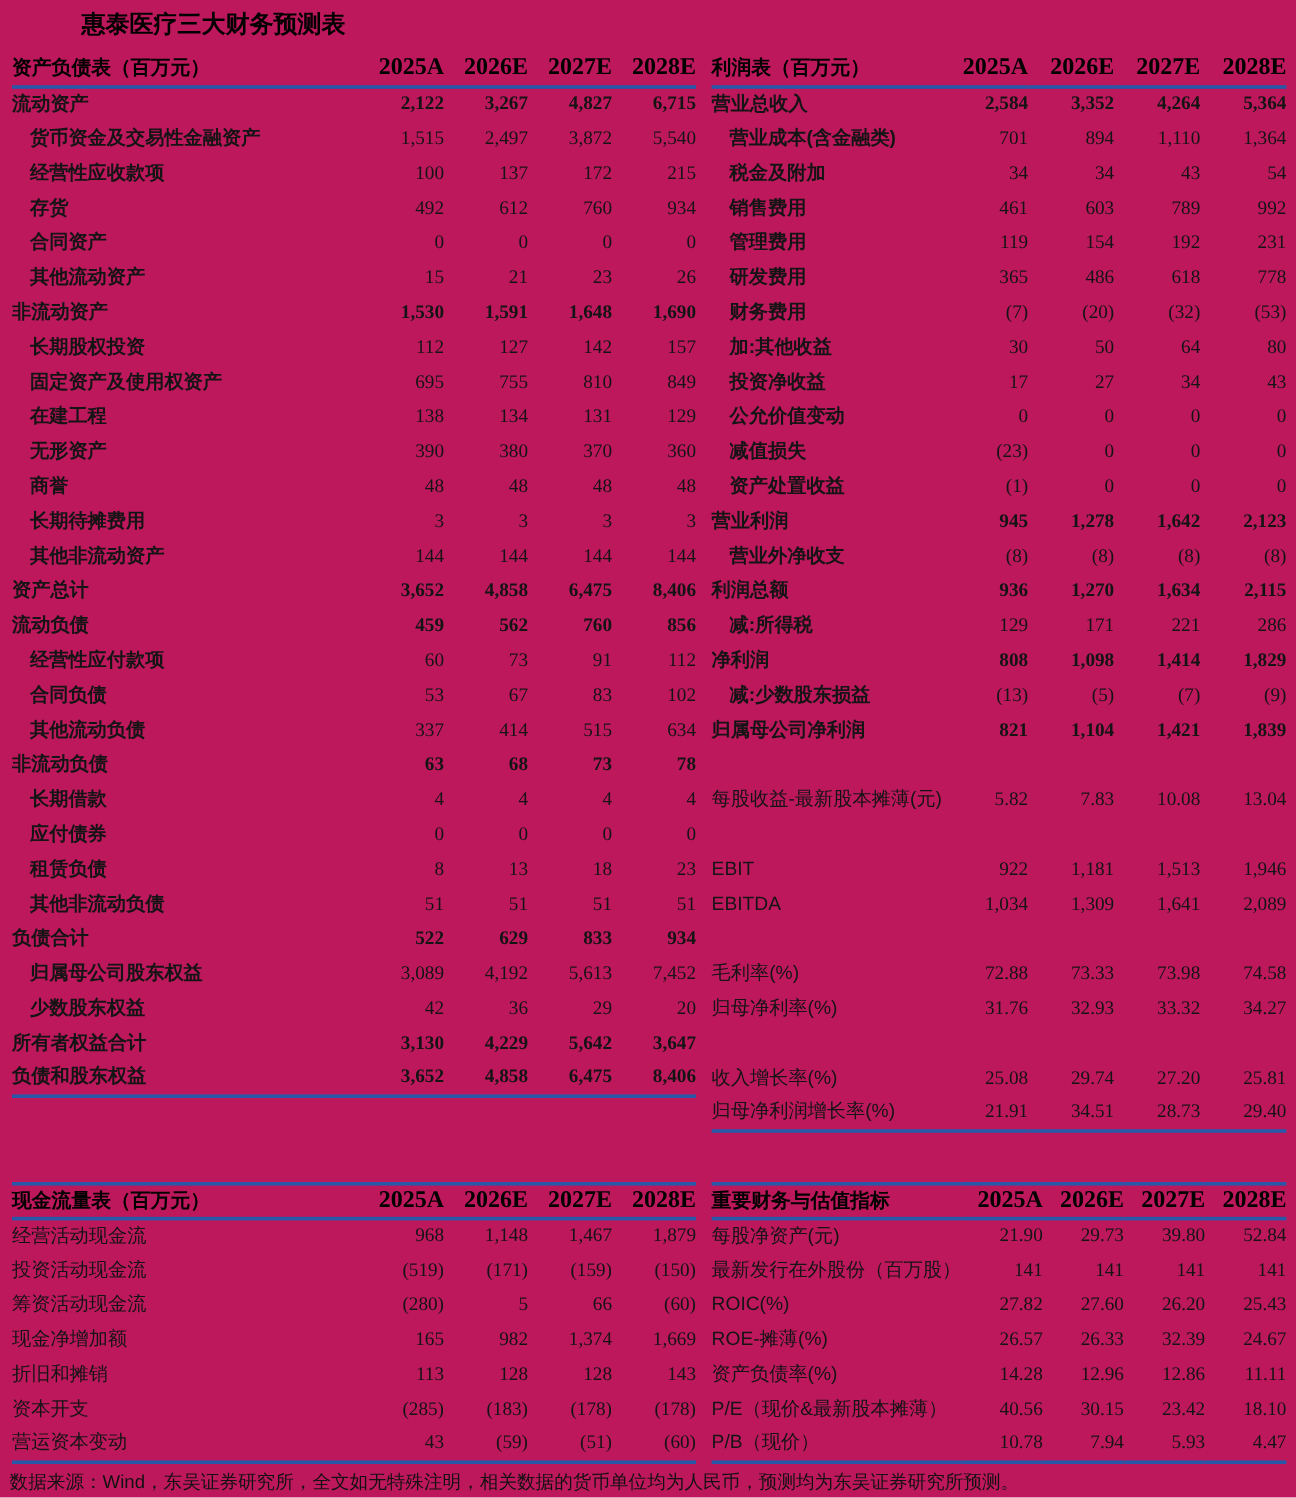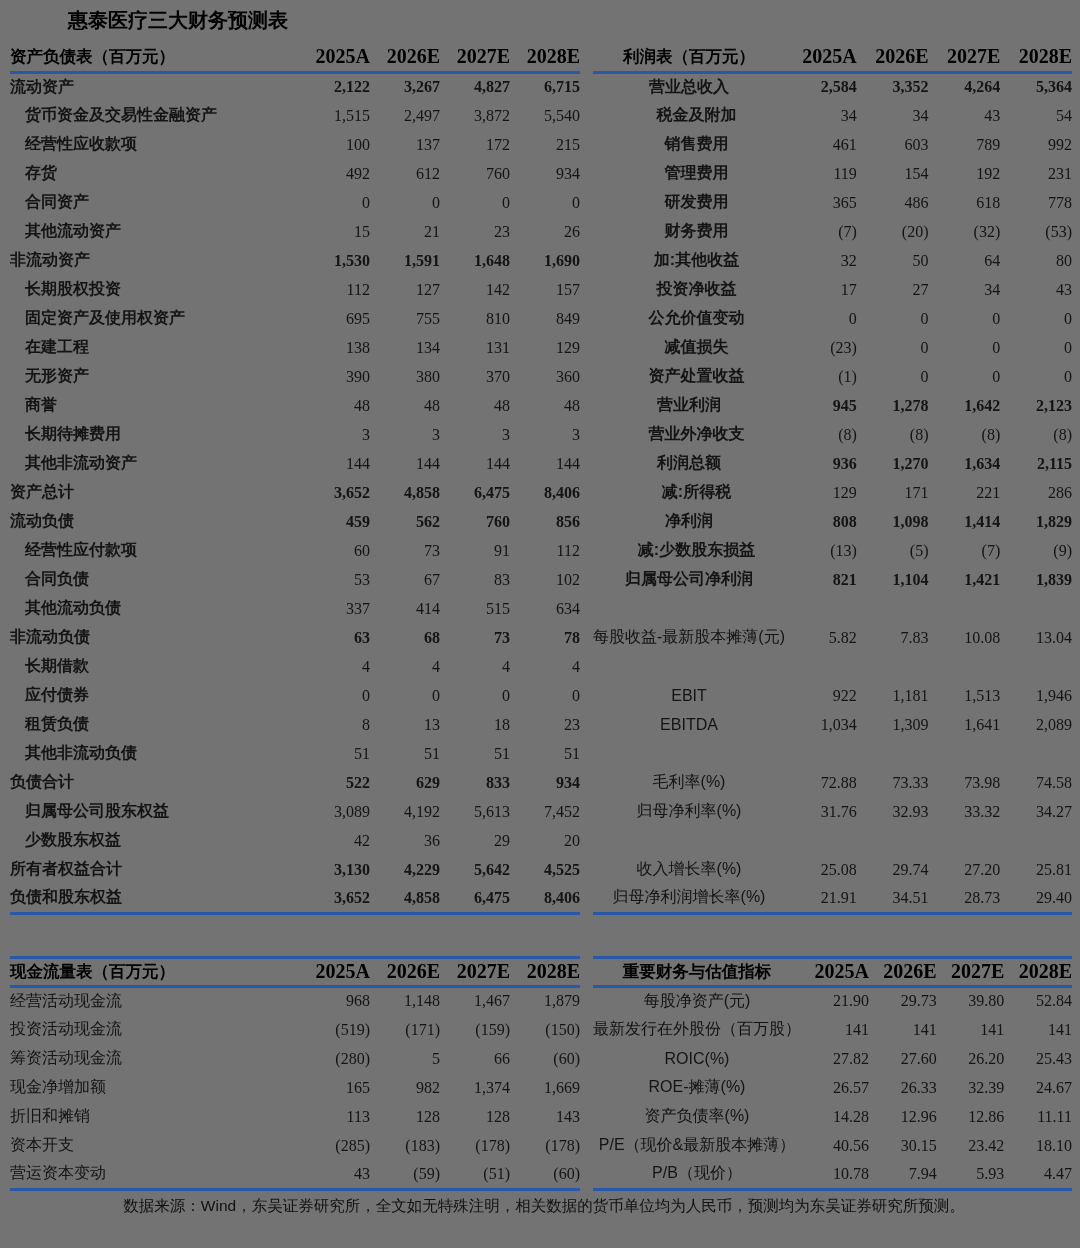--- a/index.html
+++ b/index.html
@@ -4,21 +4,21 @@
 <style>
   :root{
     --blue:#2a58a9;
     --red:#e03a2c;
     --ink:#141414;
   }
   *{box-sizing:border-box;}
   html,body{margin:0;padding:0;background:#ffffff;}
   body{width:1080px;height:1248px;overflow:hidden;color:var(--ink);
        font-family:"Liberation Sans","DejaVu Sans",sans-serif;}
-  .page{position:relative;width:1080px;height:1248px;background:#737373;}
+  .page{position:relative;width:1080px;height:1248px;background:#be185d;}
 
   .page-title{
     margin:0;padding:7px 0 9px 68px;
     font-size:20px;font-weight:bold;color:#000;
     font-family:"Liberation Sans","DejaVu Sans",sans-serif;
   }
 
   .tables-grid{
     display:grid;
     grid-template-columns:570px 479px;
@@ -51,28 +51,27 @@
   }
   td.lbl{font-family:"Liberation Sans","DejaVu Sans",sans-serif;text-align:left;}
   td.lbl.ind{padding-left:15px;font-weight:bold;}
   td.val{font-family:"Liberation Serif","DejaVu Serif",serif;text-align:right;}
   .b{font-weight:bold;color:#000;}
   .neg{color:var(--red);}
 
   
   table.t-left  th.tl , table.t-left  td.lbl{width:290px;}
   table.t-left  th.col, table.t-left  td.val{width:70px;}
-  table.t-right th.tl , table.t-right td.lbl{width:187px;text-align:center;}
+  table.t-right th.tl , table.t-right td.lbl{width:187px;}
   table.t-right th.col, table.t-right td.val{width:73px;}
 
   .source-note{
     margin:0;padding:5px 0 0 8px;
     font-size:15.5px;color:#111;
     font-family:"Liberation Sans","DejaVu Sans",sans-serif;
-    text-align:center;
   }
 </style>
 </head>
 <body>
 
 <div class="page">
   <h1 class="page-title">惠泰医疗三大财务预测表</h1>
 
   <div class="tables-grid">
     <table class="fin t-left">
@@ -273,21 +272,21 @@
             <td class="val">42</td>
             <td class="val">36</td>
             <td class="val">29</td>
             <td class="val">20</td>
           </tr>
           <tr>
             <td class="lbl b">所有者权益合计</td>
             <td class="val b">3,130</td>
             <td class="val b">4,229</td>
             <td class="val b">5,642</td>
-            <td class="val b">4,525</td>
+            <td class="val b">3,647</td>
           </tr>
           <tr>
             <td class="lbl b">负债和股东权益</td>
             <td class="val b">3,652</td>
             <td class="val b">4,858</td>
             <td class="val b">6,475</td>
             <td class="val b">8,406</td>
           </tr>
         </tbody>
       </table>
@@ -303,20 +302,27 @@
         </thead>
         <tbody>
           <tr>
             <td class="lbl b">营业总收入</td>
             <td class="val b">2,584</td>
             <td class="val b">3,352</td>
             <td class="val b">4,264</td>
             <td class="val b">5,364</td>
           </tr>
           <tr>
+            <td class="lbl ind">营业成本(含金融类)</td>
+            <td class="val">701</td>
+            <td class="val">894</td>
+            <td class="val">1,110</td>
+            <td class="val">1,364</td>
+          </tr>
+          <tr>
             <td class="lbl ind">税金及附加</td>
             <td class="val">34</td>
             <td class="val">34</td>
             <td class="val">43</td>
             <td class="val">54</td>
           </tr>
           <tr>
             <td class="lbl ind">销售费用</td>
             <td class="val">461</td>
             <td class="val">603</td>
@@ -339,21 +345,21 @@
           </tr>
           <tr>
             <td class="lbl ind">财务费用</td>
             <td class="val neg">(7)</td>
             <td class="val neg">(20)</td>
             <td class="val neg">(32)</td>
             <td class="val neg">(53)</td>
           </tr>
           <tr>
             <td class="lbl ind">加:其他收益</td>
-            <td class="val">32</td>
+            <td class="val">30</td>
             <td class="val">50</td>
             <td class="val">64</td>
             <td class="val">80</td>
           </tr>
           <tr>
             <td class="lbl ind">投资净收益</td>
             <td class="val">17</td>
             <td class="val">27</td>
             <td class="val">34</td>
             <td class="val">43</td>

